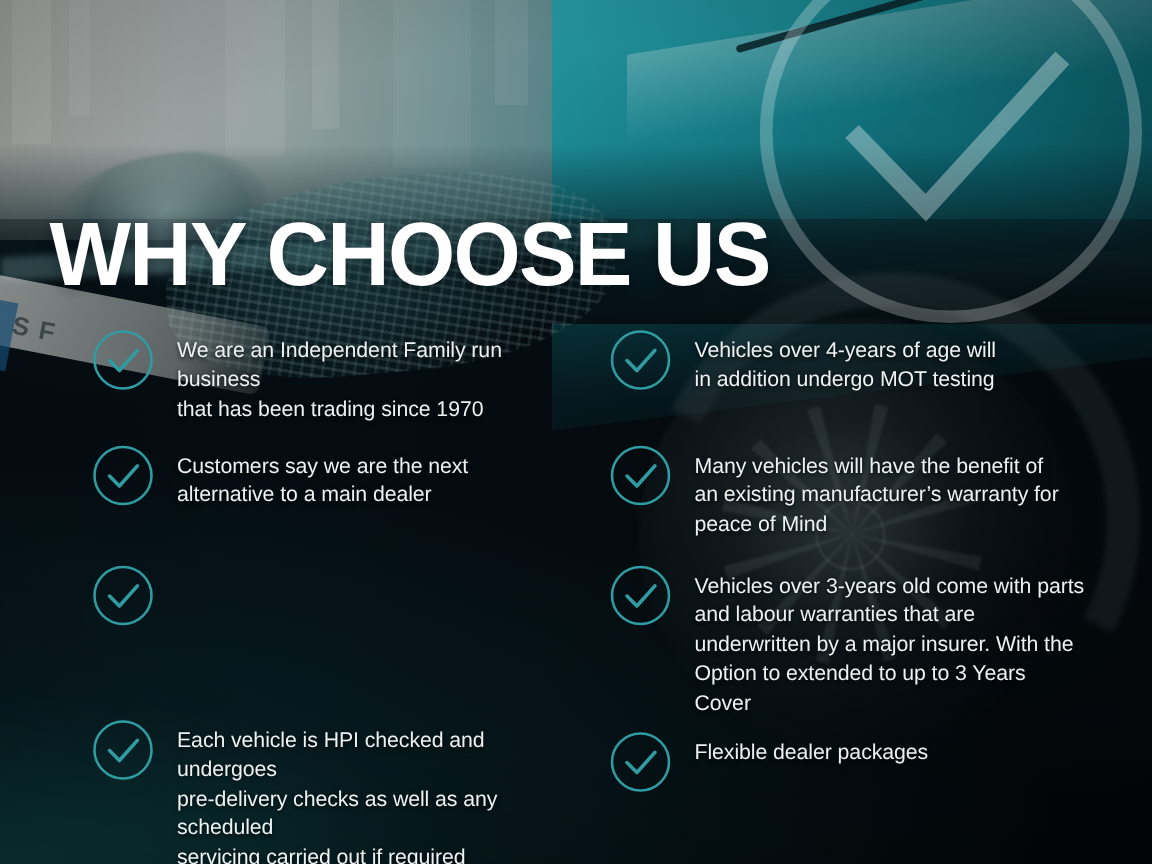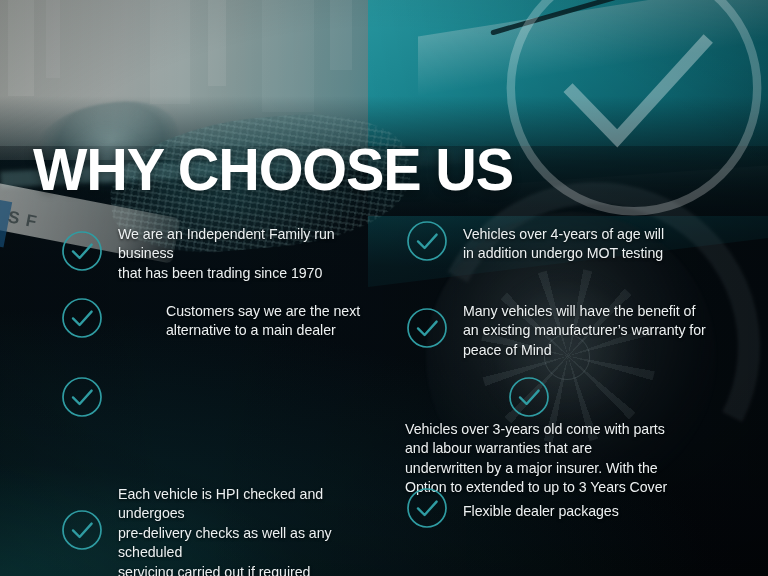--- a/index.html
+++ b/index.html
@@ -229,21 +229,21 @@
     transform-origin:left center;
     text-shadow:0 2px 10px rgba(0,0,0,.40);
   }
 
   
   .cols { position:absolute; left:0; top:224px; width:100%; }
   .col { position:absolute; top:0; }
   .col-left  { left:60px;  width:330px; }
   .col-right { left:405px; width:320px; }
 
-  .item { position:absolute; display:flex; align-items:center; }
+  .item { position:absolute; display:flex; align-items:flex-start; }
 
   .check {
     flex:0 0 auto;
     width:44px; height:44px;
     margin-right:14px;
     margin-top:-6px;
   }
   .check svg { width:44px; height:44px; display:block; }
 
   .item-text {
@@ -306,21 +306,21 @@
         <div class="item" style="top: 0px;">
           <span class="check">
             <svg viewBox="0 0 44 44" aria-hidden="true">
               <circle cx="22" cy="22" r="19" fill="none" stroke="#2f9ca2" stroke-width="1.7"></circle>
               <path d="M13 22.4 L19.6 29 L31.6 15.6" fill="none" stroke="#2f9ca2" stroke-width="2.4" stroke-linecap="round" stroke-linejoin="round"></path>
             </svg>
           </span>
           <span class="item-text">We are an Independent Family run business
 that has been trading since 1970</span>
         </div>
-        <div class="item" style="top: 77px; gap: 48px;">
+        <div class="item" style="top: 77px;">
           <span class="check">
             <svg viewBox="0 0 44 44" aria-hidden="true">
               <circle cx="22" cy="22" r="19" fill="none" stroke="#2f9ca2" stroke-width="1.7"></circle>
               <path d="M13 22.4 L19.6 29 L31.6 15.6" fill="none" stroke="#2f9ca2" stroke-width="2.4" stroke-linecap="round" stroke-linejoin="round"></path>
             </svg>
           </span>
           <span class="item-text">Customers say we are the next
 alternative to a main dealer</span>
         </div>
         <div class="item" style="top: 157px;">
@@ -358,21 +358,21 @@
           <span class="check">
             <svg viewBox="0 0 44 44" aria-hidden="true">
               <circle cx="22" cy="22" r="19" fill="none" stroke="#2f9ca2" stroke-width="1.7"></circle>
               <path d="M13 22.4 L19.6 29 L31.6 15.6" fill="none" stroke="#2f9ca2" stroke-width="2.4" stroke-linecap="round" stroke-linejoin="round"></path>
             </svg>
           </span>
           <span class="item-text">Many vehicles will have the benefit of
 an existing manufacturer’s warranty for
 peace of Mind</span>
         </div>
-        <div class="item" style="top: 157px; flex-direction: column;">
+        <div class="item" style="top: 157px;">
           <span class="check">
             <svg viewBox="0 0 44 44" aria-hidden="true">
               <circle cx="22" cy="22" r="19" fill="none" stroke="#2f9ca2" stroke-width="1.7"></circle>
               <path d="M13 22.4 L19.6 29 L31.6 15.6" fill="none" stroke="#2f9ca2" stroke-width="2.4" stroke-linecap="round" stroke-linejoin="round"></path>
             </svg>
           </span>
           <span class="item-text">Vehicles over 3-years old come with parts
 and labour warranties that are
 underwritten by a major insurer. With the
 Option to extended to up to 3 Years Cover</span>

